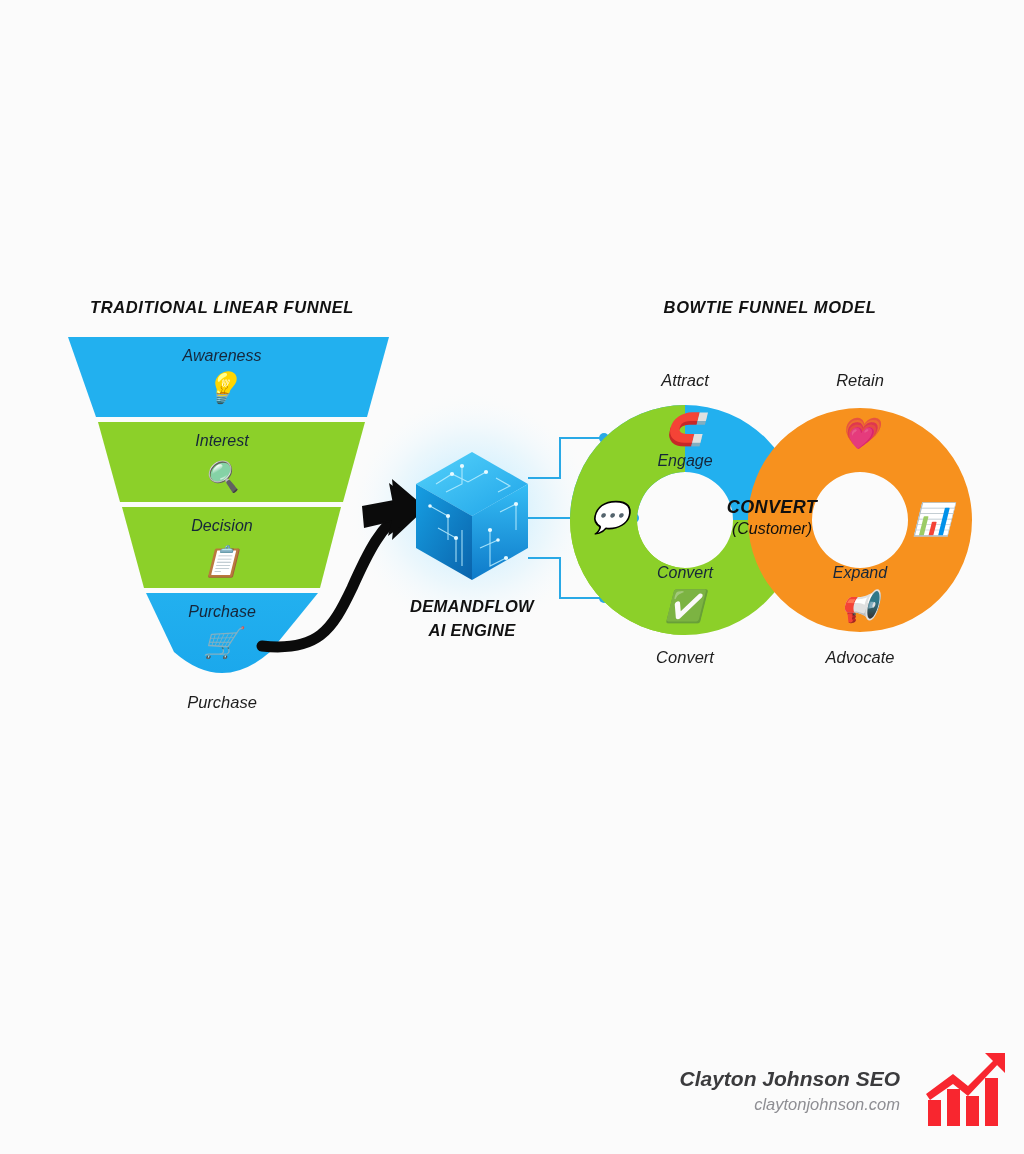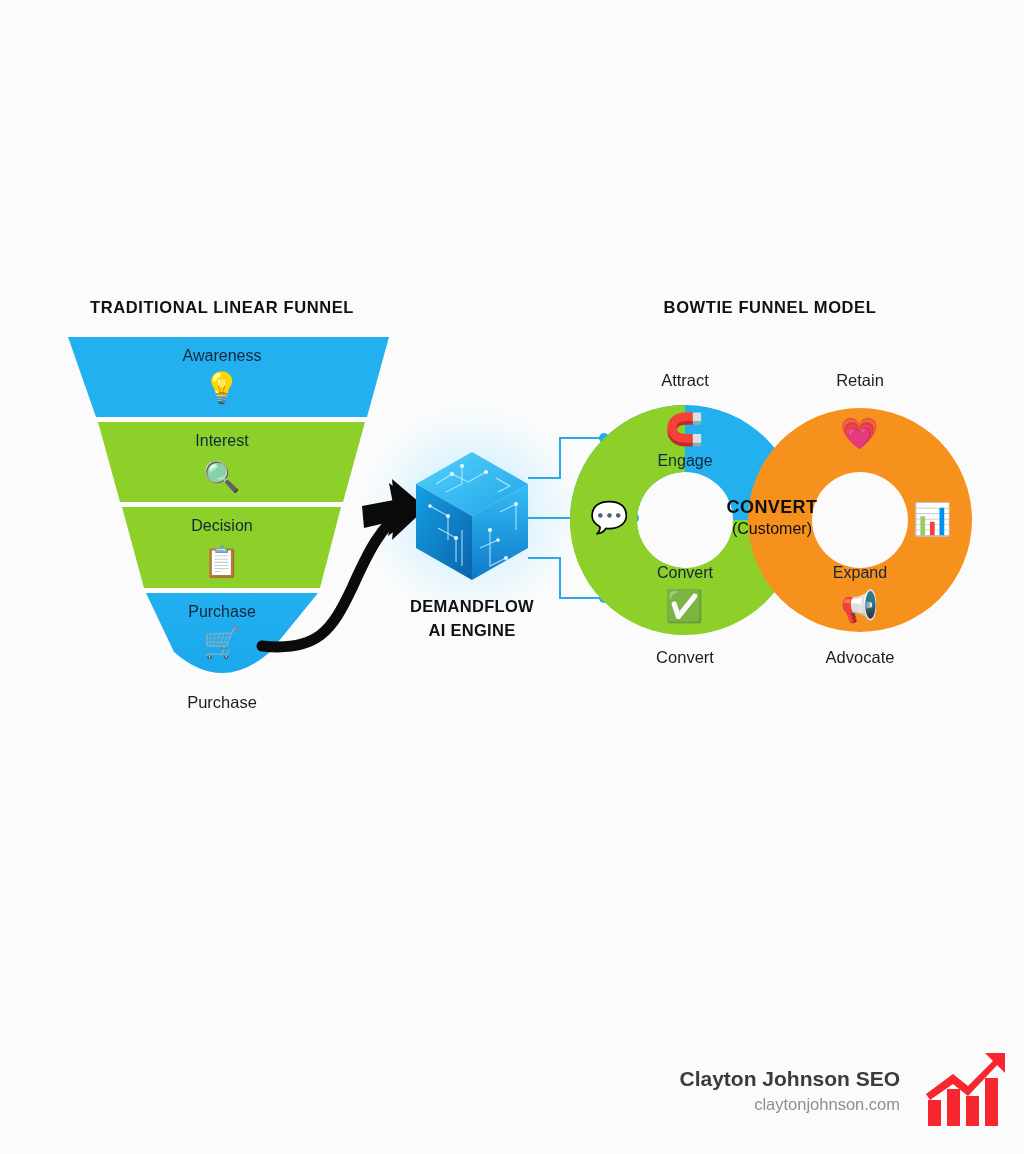--- a/index.html
+++ b/index.html
@@ -3,21 +3,21 @@
 <meta charset="utf-8">
 <style>
   html,body{margin:0;padding:0;}
   body{
     width:1024px;height:1154px;
     background:#fbfbfb;
     font-family:"Liberation Sans", sans-serif;
     overflow:hidden;
     position:relative;
   }
-  #stage{position:absolute;inset:0;}
+  #stage{position:absolute;inset:0;font-style:italic;}
   svg.layer{position:absolute;left:0;top:0;width:1024px;height:1154px;}
   .ttl{
     font-family:"Liberation Sans", sans-serif;
     font-weight:bold;font-size:16.5px;letter-spacing:.6px;fill:#111;
   }
   .stage-lbl{font-family:"Liberation Sans", sans-serif;font-size:16px;fill:#16263a;}
   .outside-lbl{font-family:"Liberation Sans", sans-serif;font-size:16.5px;fill:#1d1d1d;}
   .cube-lbl{font-family:"Liberation Sans", sans-serif;font-weight:bold;font-size:16.5px;fill:#111;letter-spacing:.3px;}
   .convert-main{font-family:"Liberation Sans", sans-serif;font-weight:bold;font-size:18px;fill:#101010;letter-spacing:.4px;}
   .convert-sub{font-family:"Liberation Sans", sans-serif;font-size:16px;fill:#101010;}

